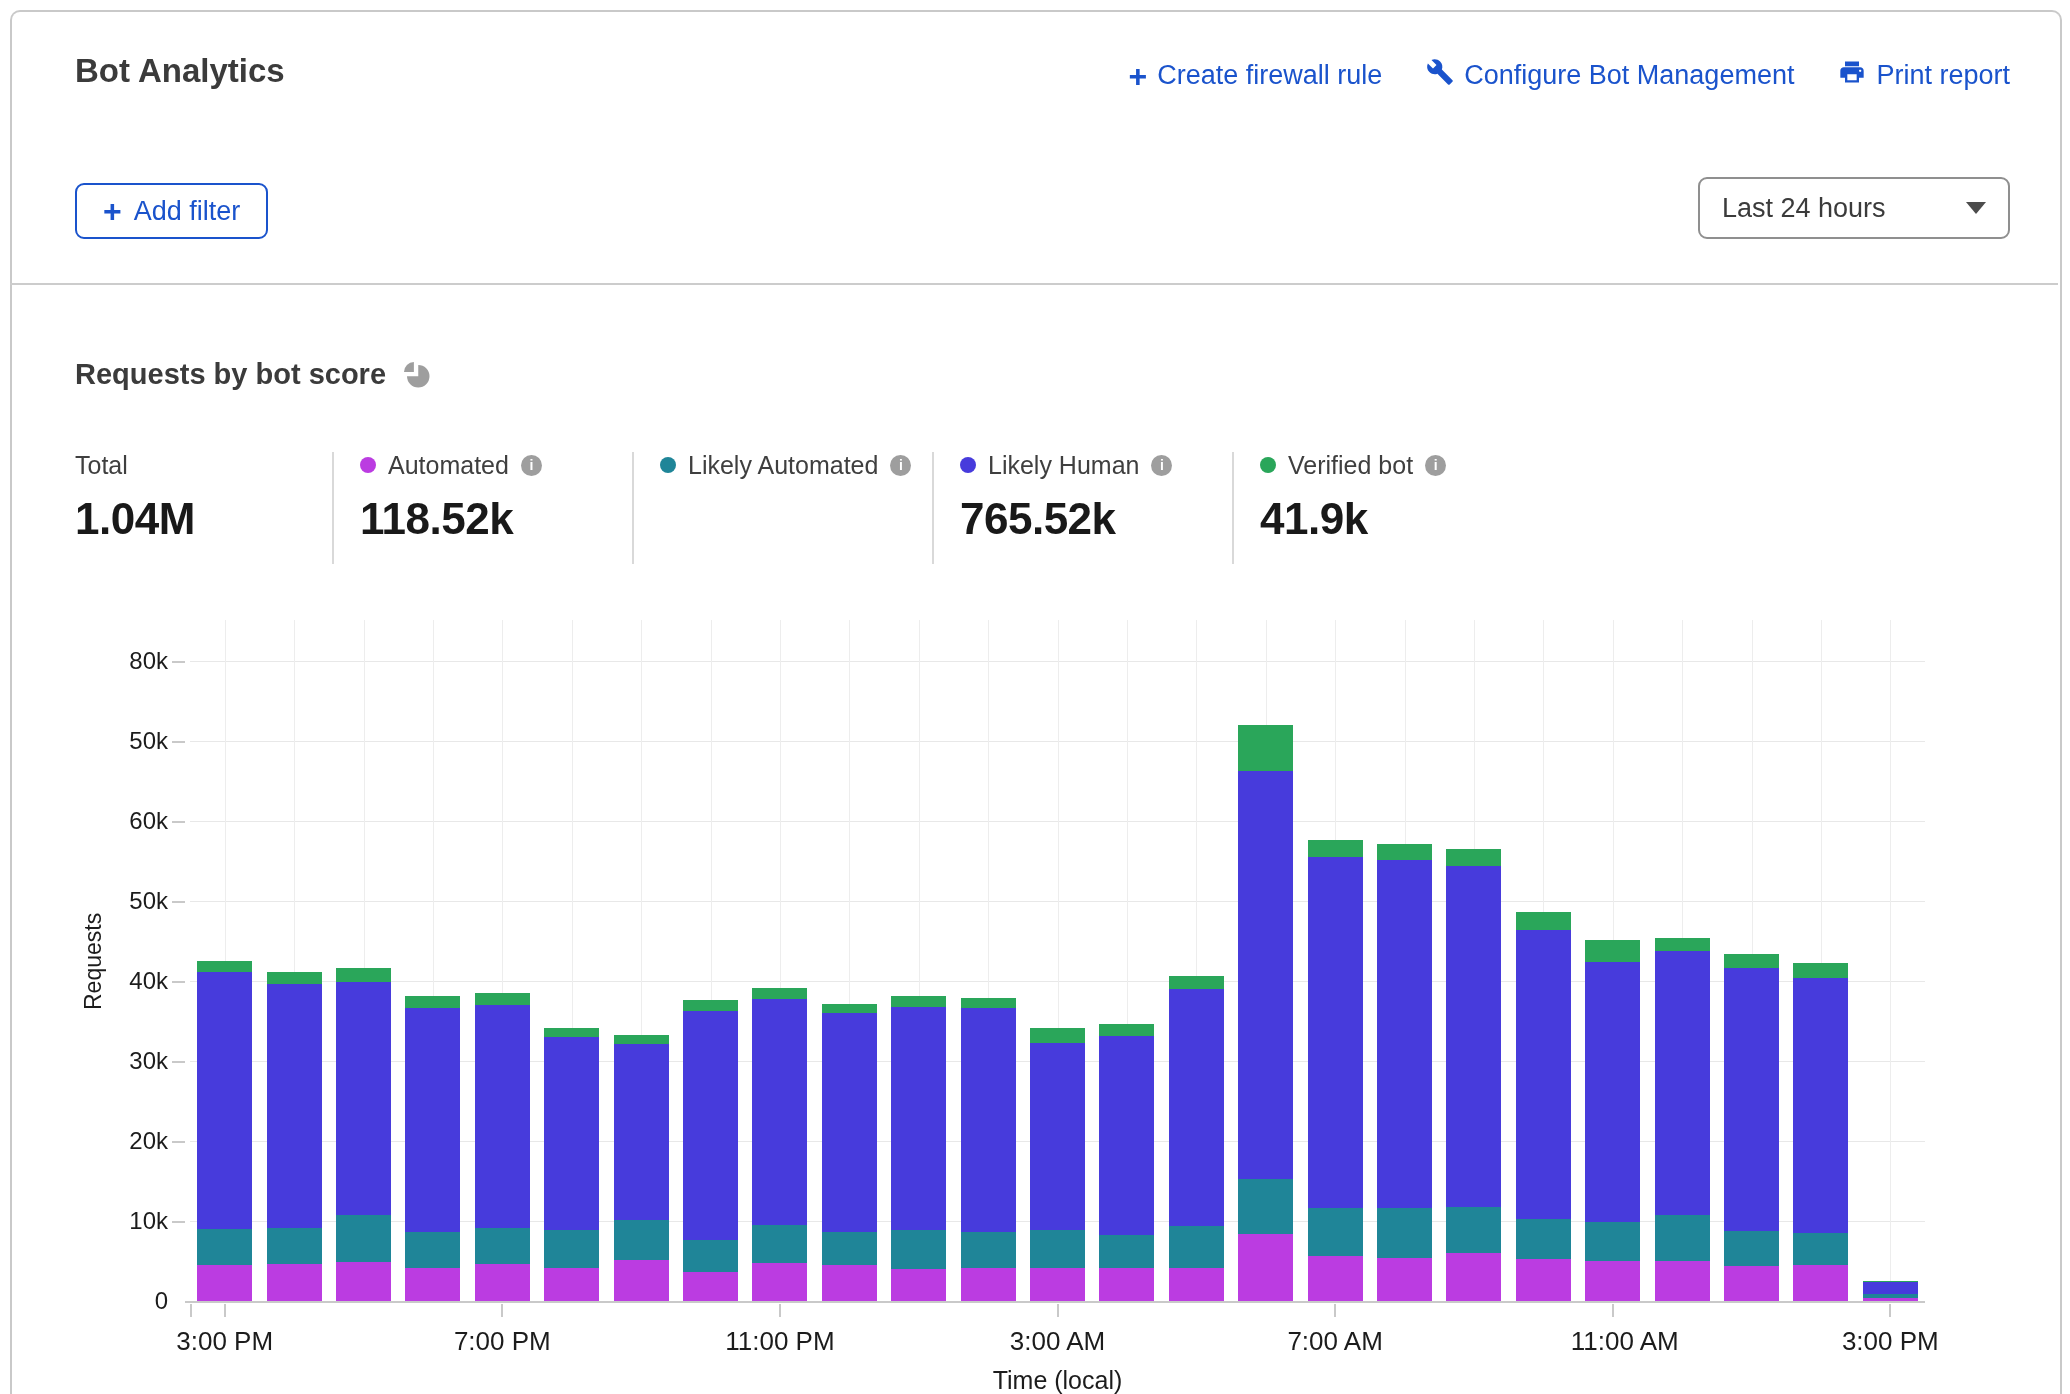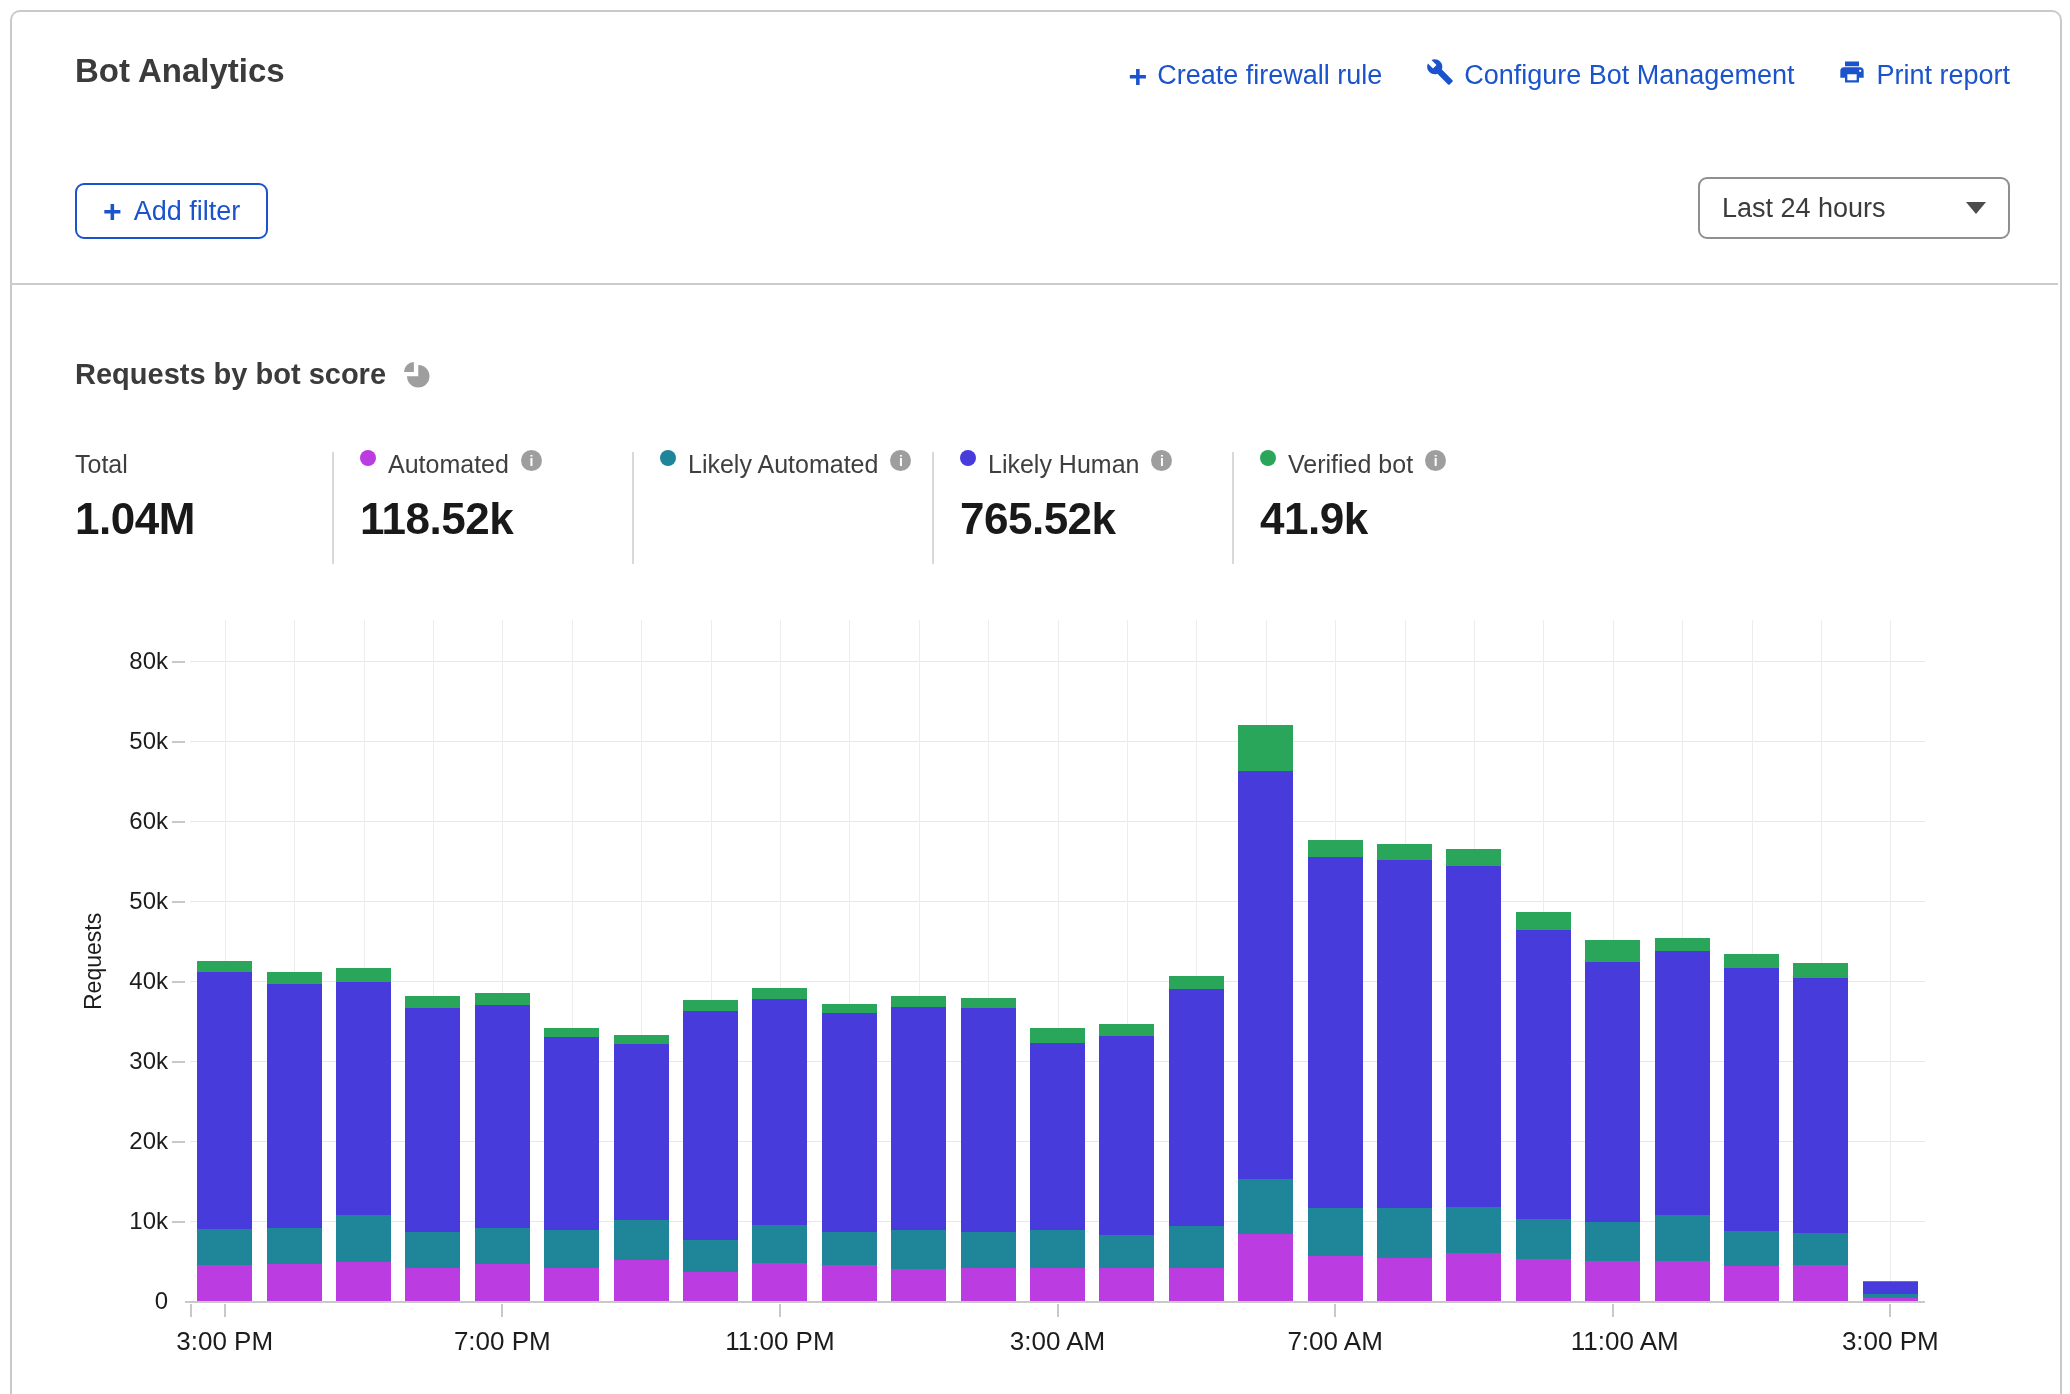--- a/index.html
+++ b/index.html
@@ -19,21 +19,21 @@
         border-radius:9px;background:#fff;display:flex;align-items:center;justify-content:space-between;
         padding:0 22px;box-sizing:border-box;font-size:27px;color:#3b3b3b;cursor:pointer;}
   .caret{width:0;height:0;border-left:10px solid transparent;border-right:10px solid transparent;
         border-top:12px solid #4c4c4c;}
   .header-divider{position:absolute;left:10px;top:283px;width:2048px;height:2px;background:#cccccc;}
   .section-head{position:absolute;left:75px;top:358px;display:flex;align-items:center;gap:16px;}
   .section-title{font-size:29px;font-weight:700;color:#3b3b3b;}
   .pie-icon svg{display:block;}
   .stats{position:absolute;left:0;top:450px;width:2070px;height:120px;}
   .stat{position:absolute;top:0;}
-  .stat-label-row{display:flex;gap:12px;height:30px;}
+  .stat-label-row{display:flex;align-items:center;gap:12px;height:30px;}
   .dot{width:16px;height:16px;border-radius:50%;}
   .stat-label{font-size:25px;color:#3f3f3f;}
   .info-icon{width:21px;height:21px;border-radius:50%;background:#9e9e9e;color:#fff;font-size:14px;
         font-weight:700;display:inline-flex;align-items:center;justify-content:center;cursor:pointer;}
   .stat-value{margin-top:14px;font-size:44px;font-weight:700;color:#191919;letter-spacing:-0.5px;}
   .stat-divider{position:absolute;top:2px;width:2px;height:112px;background:#d9d9d9;}
   
   #plot{position:absolute;left:190px;top:620px;width:1735px;height:682px;}
   .hgrid{position:absolute;left:0;width:100%;height:1px;background:#e8e8e8;}
   .vgrid{position:absolute;top:0;bottom:0;width:1px;background:#ededed;}
@@ -326,20 +326,21 @@
         <div class="seg" style="height: 15.2px; background: rgb(42, 166, 90);"></div>
       </div>
       <div class="bar" style="left: 1672.8px; width: 55px;">
         <div class="seg" style="height: 3.6px; background: rgb(187, 60, 225);"></div>
         <div class="seg" style="height: 4px; background: rgb(31, 133, 152);"></div>
         <div class="seg" style="height: 12.4px; background: rgb(71, 59, 220);"></div>
         <div class="seg" style="height: 0.8px; background: rgb(42, 166, 90);"></div>
       </div>
     </div>
   <div class="baseline"></div>
+  <div class="xtitle">Time (local)</div>
 <div class="ylab" style="left: 58px; top: 1287px;">0</div>
     <div class="ydash" style="left: 172px; top: 1221px;"></div>
     <div class="ylab" style="left: 58px; top: 1207px;">10k</div>
     <div class="ydash" style="left: 172px; top: 1141px;"></div>
     <div class="ylab" style="left: 58px; top: 1127px;">20k</div>
     <div class="ydash" style="left: 172px; top: 1061px;"></div>
     <div class="ylab" style="left: 58px; top: 1047px;">30k</div>
     <div class="ydash" style="left: 172px; top: 981px;"></div>
     <div class="ylab" style="left: 58px; top: 967px;">40k</div>
     <div class="ydash" style="left: 172px; top: 901px;"></div>

